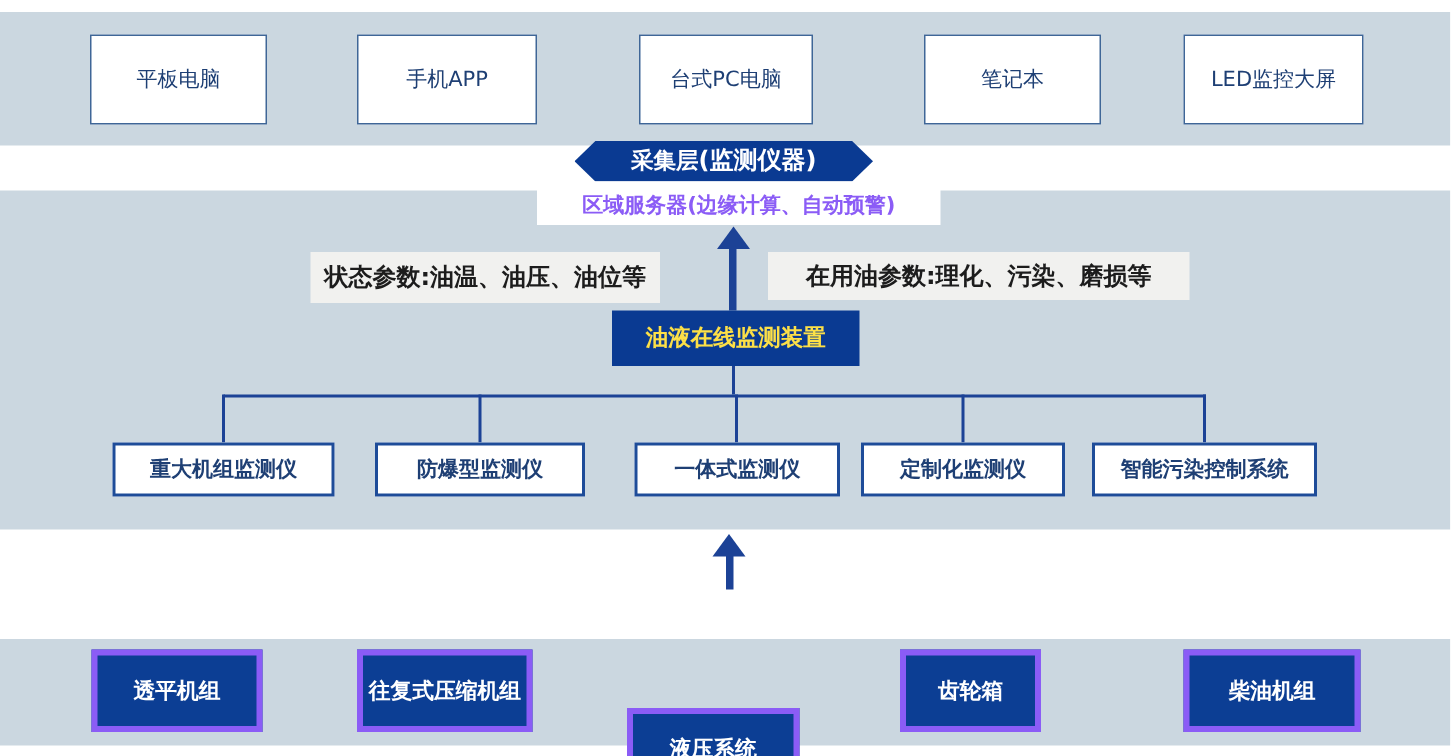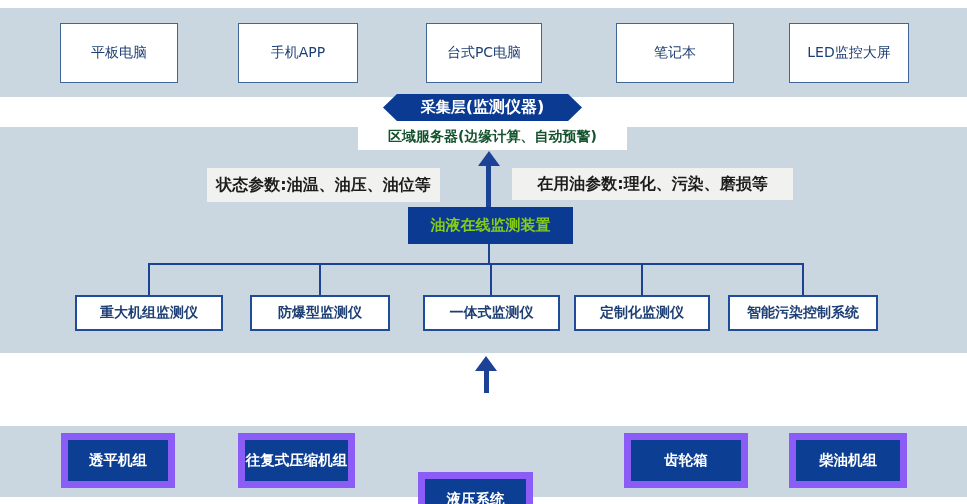--- a/index.html
+++ b/index.html
@@ -55,21 +55,21 @@
   .banner .t-main { font-size: 15px; }
   .banner .t-sub  { font-size: 16px; }
   .banner-collect { left: 383px; top: 94px;  width: 199px; height: 27px; }
   .banner-object  { left: 383px; top: 393px; width: 195px; height: 30px; }
   .banner-object .t-sub { margin-left: 5px; }
 
   .server-box {
     position: absolute;
     left: 358px; top: 124px; width: 269px; height: 26px;
     background: #ffffff;
-    color: #14532d;
+    color: #8b5cf6;
     font-weight: bold;
     font-size: 14px;
     display: flex;
     align-items: center;
     justify-content: center;
     z-index: 2;
   }
 
   .param-label {
     position: absolute;
@@ -82,21 +82,21 @@
     justify-content: center;
     z-index: 2;
   }
   .param-left  { left: 207px; top: 168px; width: 233px; height: 34px; }
   .param-right { left: 512px; top: 168px; width: 281px; height: 32px; }
 
   .device-box {
     position: absolute;
     left: 408px; top: 207px; width: 165px; height: 37px;
     background: #0a3a92;
-    color: #84cc16;
+    color: #fde047;
     font-weight: bold;
     font-size: 15px;
     display: flex;
     align-items: center;
     justify-content: center;
     z-index: 3;
   }
 
   .line {
     position: absolute;
@@ -146,33 +146,33 @@
   .mb2 { left: 250px; width: 140px; }
   .mb3 { left: 423px; width: 137px; }
   .mb4 { left: 574px; width: 136px; }
   .mb5 { left: 728px; width: 150px; }
 
   .dbox {
     position: absolute;
     top: 433px;
     height: 55px;
     background: #0c3e94;
-    border: 7px solid #8b5cf6;
+    border: 4px solid #8b5cf6;
     color: #ffffff;
     font-weight: bold;
     font-size: 14.5px;
     display: flex;
     align-items: center;
     justify-content: center;
     z-index: 2;
   }
   .db1 { left: 61px;  width: 114px; }
   .db2 { left: 238px; width: 117px; }
   .db3 { left: 418px; width: 115px; margin-top: 39px; }
-  .db4 { left: 624px; width: 124px; align-items: center; }
+  .db4 { left: 600px; width: 94px; align-items: center; }
   .db5 { left: 789px; width: 118px; }
 </style>
 </head>
 <body>
 
 <div class="stage">
 
   <div class="band band-top"></div>
   <div class="band band-mid"></div>
   <div class="band band-bottom"></div>

